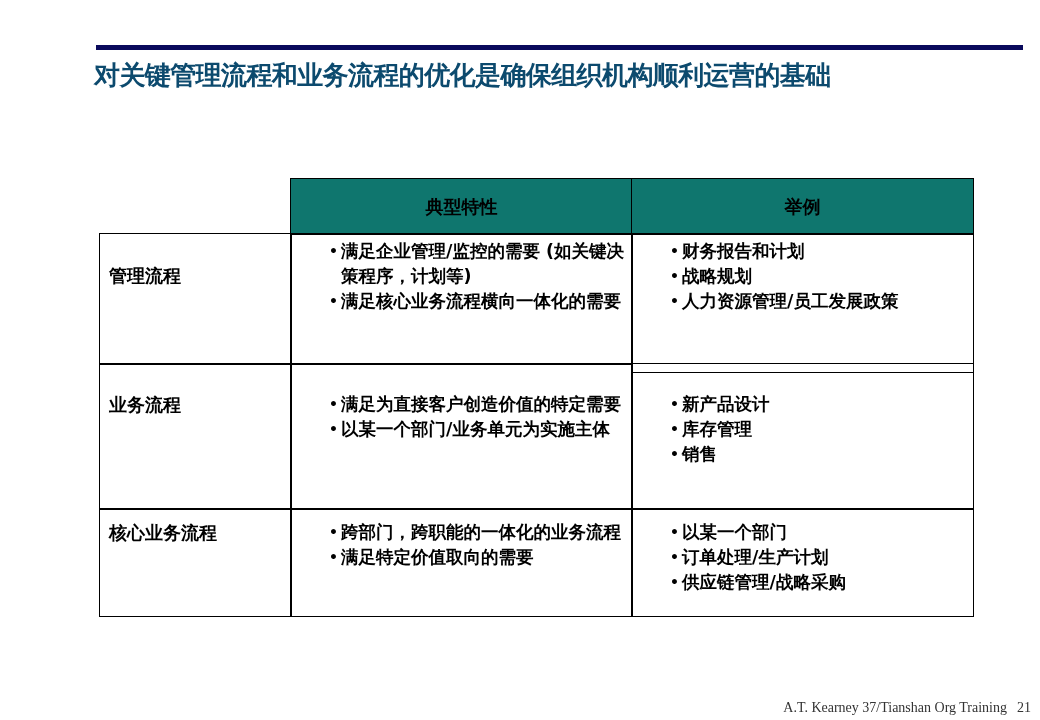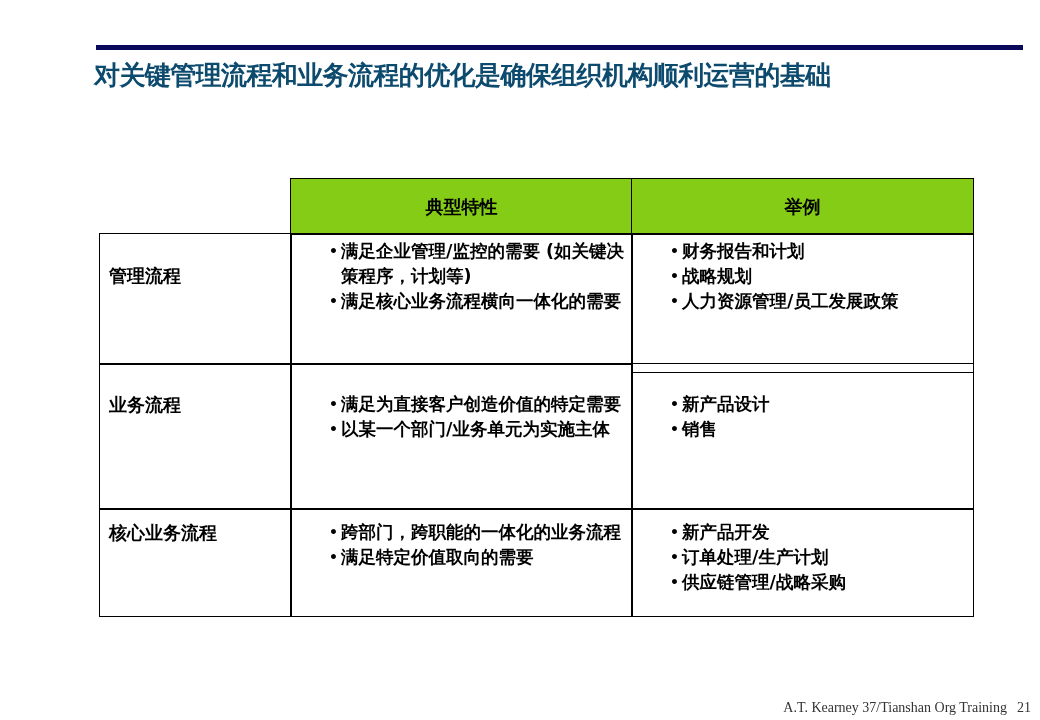--- a/index.html
+++ b/index.html
@@ -34,21 +34,21 @@
     letter-spacing: -0.6px;
     white-space: nowrap;
     line-height: 34px;
   }
   .cell {
     position: absolute;
     box-sizing: border-box;
     border: 1.5px solid #000;
   }
   .hdr {
-    background: #84cc16;
+    background: #0f766e;
     display: flex;
     align-items: center;
     justify-content: center;
     font-weight: bold;
     font-size: 18px;
   }
   .rowlabel {
     font-weight: bold;
     font-size: 18px;
     padding-left: 9px;
@@ -124,36 +124,37 @@
   </div>
   <div class="cell" style="left:290px; top:363px; width:343px; height:147px; padding:28px 4px 0 0;">
     <ul class="bullets">
       <li>满足为直接客户创造价值的特定需要</li>
       <li>以某一个部门/业务单元为实施主体</li>
     </ul>
   </div>
   <div class="cell" style="left:631px; top:363px; width:343px; height:147px; padding:28px 4px 0 0;">
     <ul class="bullets">
       <li>新产品设计</li>
+      <li>库存管理</li>
       <li>销售</li>
     </ul>
   </div>
 
   <div class="cell rowlabel" style="left:99px; top:508px; width:193px; height:109px; padding-top:12px;">
     <span>核心业务流程</span>
   </div>
   <div class="cell" style="left:290px; top:508px; width:343px; height:109px; padding:11px 4px 0 0;">
     <ul class="bullets">
       <li>跨部门，跨职能的一体化的业务流程</li>
       <li>满足特定价值取向的需要</li>
     </ul>
   </div>
   <div class="cell" style="left:631px; top:508px; width:343px; height:109px; padding:11px 4px 0 0;">
     <ul class="bullets">
-      <li>新产品开发</li>
+      <li>以某一个部门</li>
       <li>订单处理/生产计划</li>
       <li>供应链管理/战略采购</li>
     </ul>
   </div>
 </div>
 
 <div class="footer">
   <span>A.T. Kearney 37/Tianshan Org Training</span><span class="page">21</span>
 </div>
 

